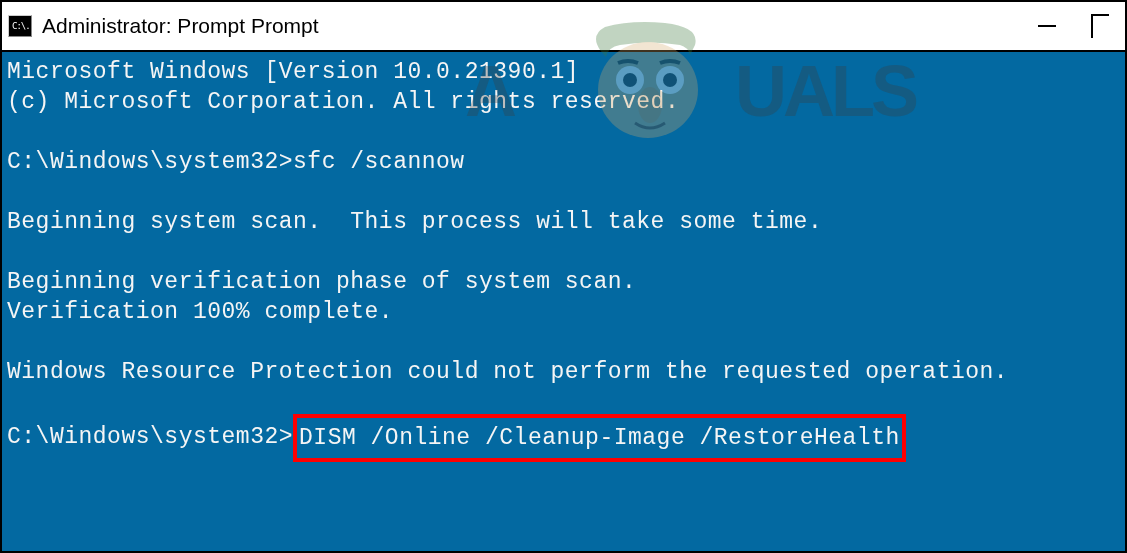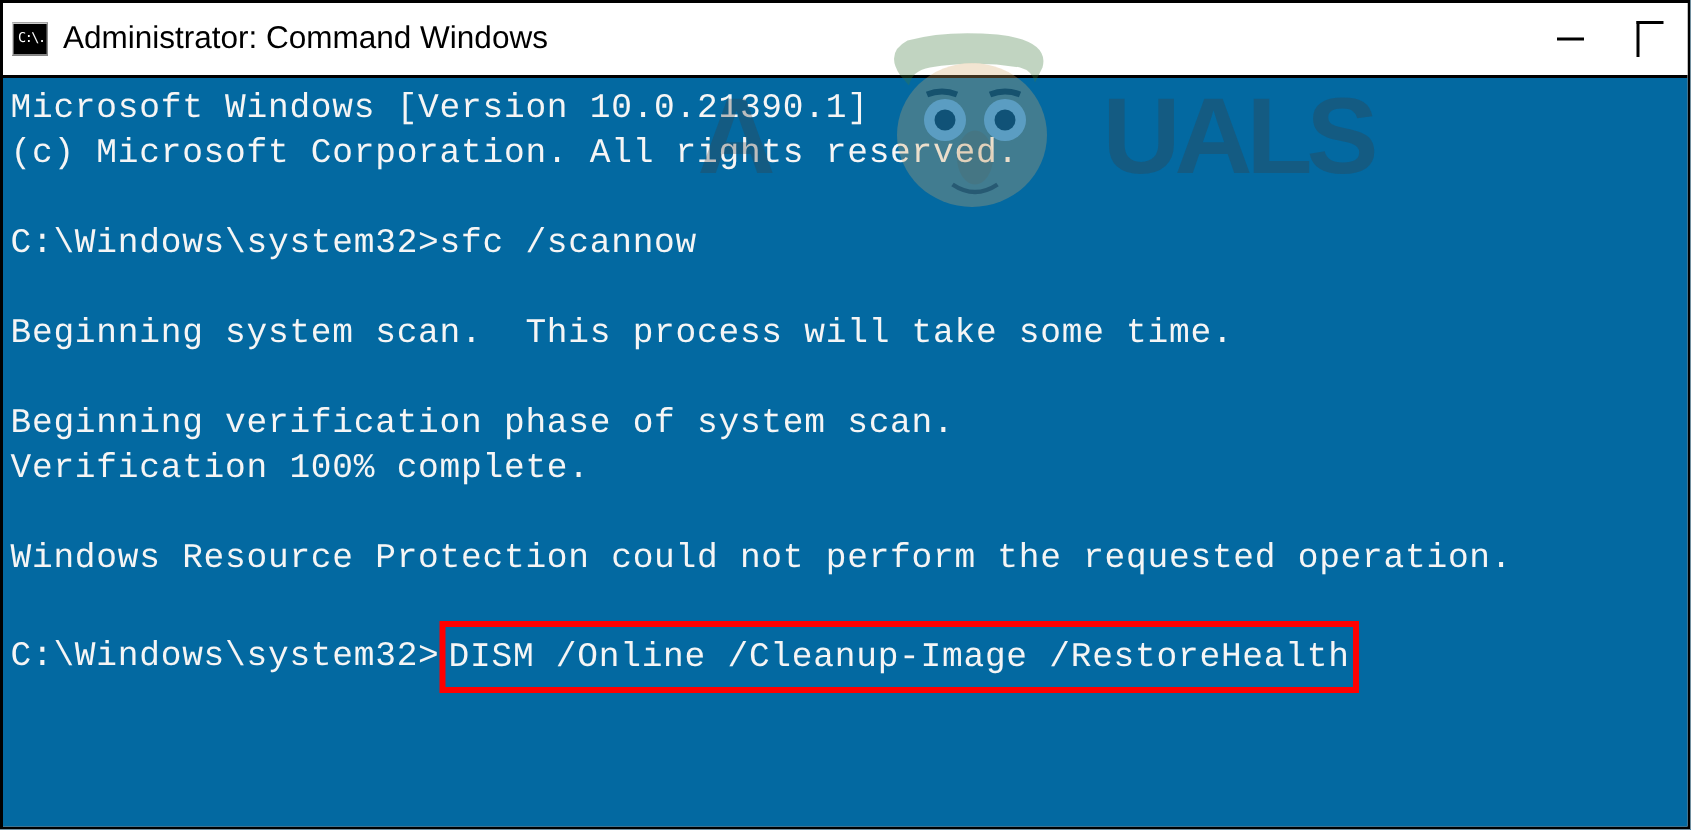--- a/index.html
+++ b/index.html
@@ -138,21 +138,21 @@
       z-index: 9;
       pointer-events: none;
     }
   </style>
 </head>
 <body>
 
 <div class="window">
   <div class="titlebar">
     <div class="titlebar-icon">C:\.</div>
-    <div class="titlebar-title">Administrator: Command Windows</div>
+    <div class="titlebar-title">Administrator: Prompt Prompt</div>
     <div class="titlebar-controls">
       <div class="min-btn">
         <div class="min-line"></div>
       </div>
       <div class="max-btn"></div>
     </div>
   </div>
   <div class="terminal"><span>Microsoft Windows [Version 10.0.21390.1]</span>
 <span>(c) Microsoft Corporation. All rights reserved.</span>
 

